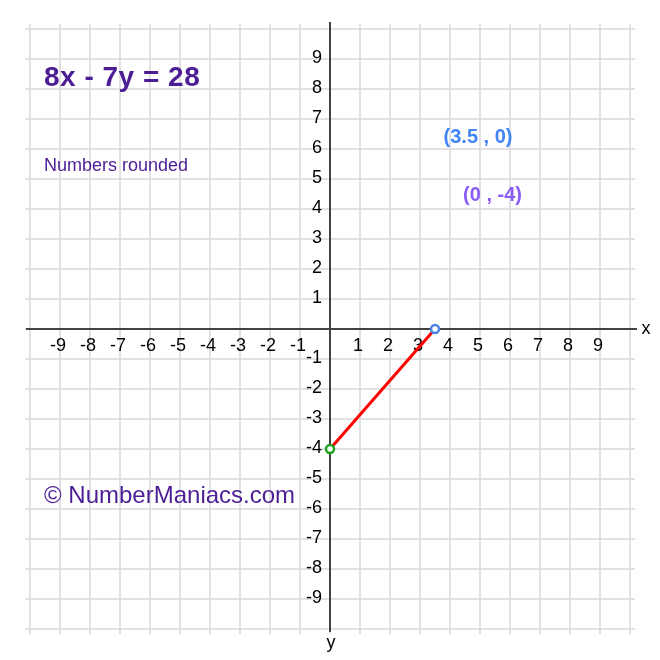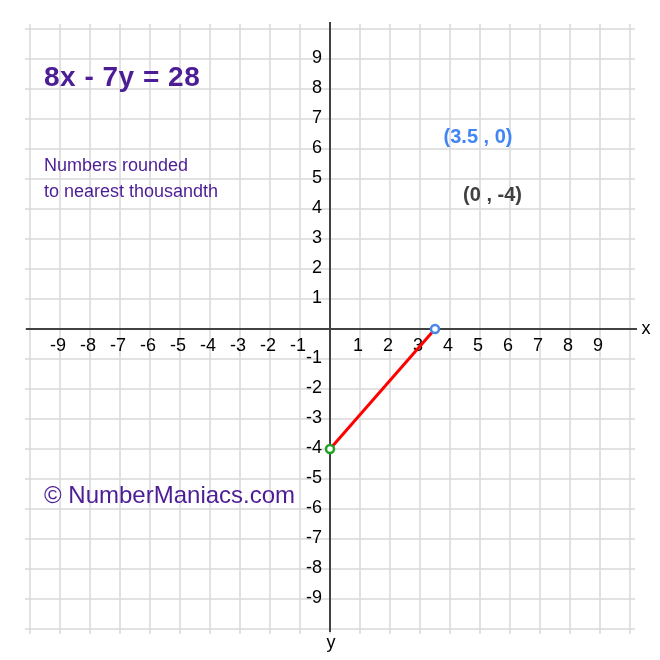--- a/index.html
+++ b/index.html
@@ -147,21 +147,20 @@
       <text x="331" y="648" text-anchor="middle">y</text>
       <line x1="330" y1="449" x2="435" y2="329" stroke="#fe0000" stroke-width="3"></line>
       <circle cx="435" cy="329" r="4" fill="#ffffff" stroke="#4a86e8" stroke-width="2.5"></circle>
       <circle cx="330" cy="449" r="4" fill="#ffffff" stroke="#21a121" stroke-width="2.5"></circle>
     </svg>
 
   <div class="overlay equation-title">8x - 7y = 28</div>
 
   <div class="overlay rounding-note">
     <div>Numbers rounded</div>
-    <div>to nearest thousandth</div>
   </div>
 
   <div class="overlay point-label xint" style="color: rgb(66, 133, 244);">(3.5 , 0)</div>
 
-  <div class="overlay point-label yint" style="color: #404040; padding-left: 27px;">(0 , -4)</div>
+  <div class="overlay point-label yint" style="color: #8b5cf6; padding-left: 27px;">(0 , -4)</div>
 
   <div class="overlay watermark">© NumberManiacs.com</div>
 </div>
 
 </body></html>

